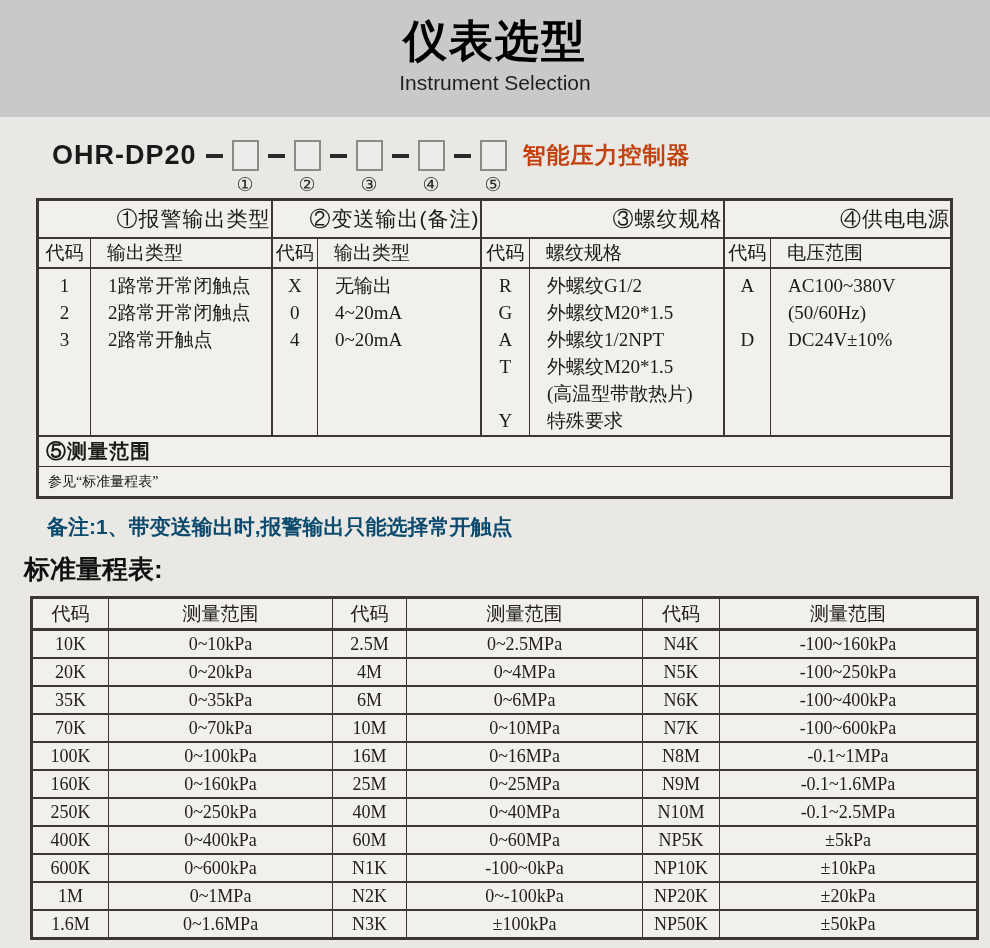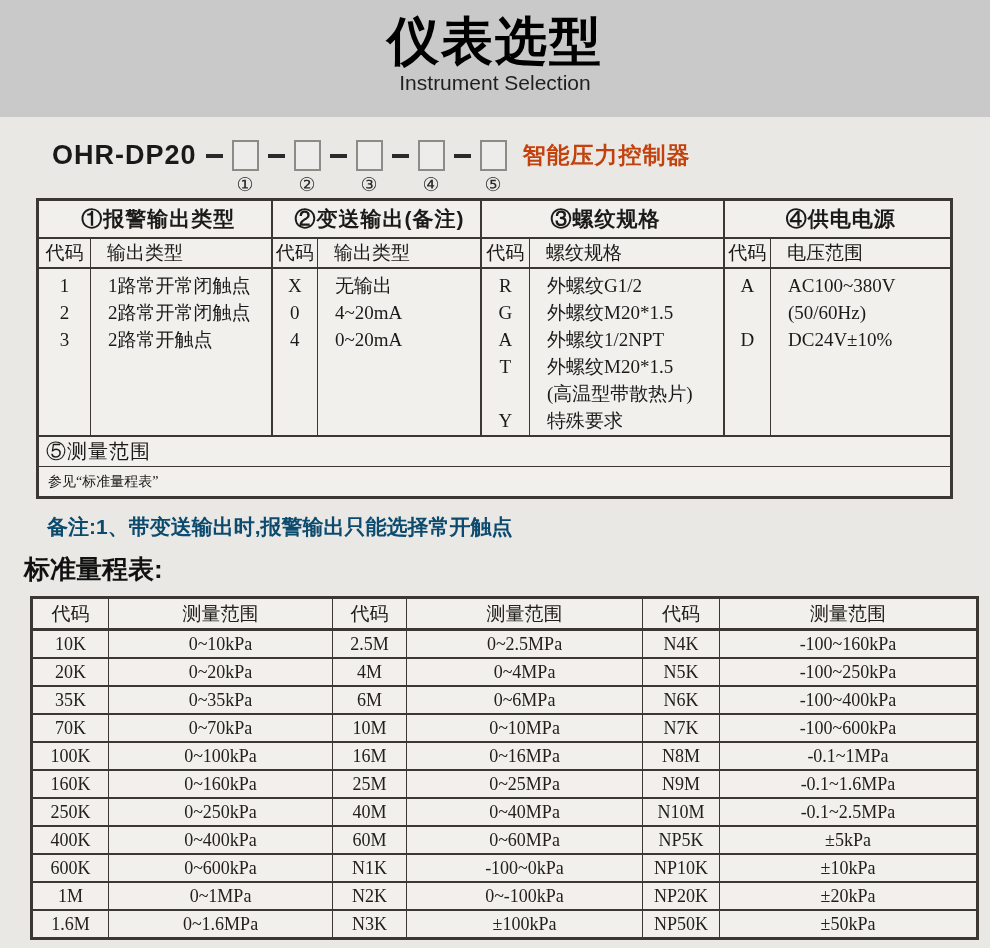--- a/index.html
+++ b/index.html
@@ -10,21 +10,21 @@
     color:#1c1a18;
     overflow:hidden;
     position:relative;
   }
   
   .banner{
     height:117px;background:#c9c9c9;
     text-align:center;box-sizing:border-box;padding-top:12px;
   }
   .banner .title{
-    font-size:52px;line-height:58px;font-weight:bold;color:#000;
+    font-size:44px;line-height:58px;font-weight:bold;color:#000;
     letter-spacing:2px;margin:0;
   }
   .banner .subtitle{
     font-size:21px;line-height:24px;color:#1f1f1f;margin-top:1px;
   }
   
   .model-wrap{margin:23px 0 0 52px;height:56px;}
   .model-row{display:flex;align-items:center;}
   .model-prefix{font-size:27px;font-weight:bold;letter-spacing:1px;color:#191919;}
   .dash{width:17px;height:4px;background:#2a2a2a;margin:0 9px;flex:0 0 auto;}
@@ -35,36 +35,36 @@
   }
   .model-suffix{font-size:23px;font-weight:bold;margin-left:16px;color:#c2410c;letter-spacing:1px;}
   
   table{border-collapse:collapse;table-layout:fixed;}
   .sel-table{
     margin:2px 0 0 36px;width:914px;
     background:#f1f0ed;border:3px solid #3b3733;
   }
   .sel-table th,.sel-table td{box-sizing:border-box;overflow:hidden;white-space:nowrap;}
   .sec-row th{
-    font-family:"Liberation Sans",sans-serif;font-weight:bold;
-    font-size:21px;text-align:center;height:38px;padding:0 0 0 7px;
+    font-family:"Liberation Sans",sans-serif;font-weight:normal;
+    font-size:21px;text-align:right;height:38px;padding:0 0 0 7px;
     border-bottom:2px solid #3b3733;letter-spacing:1px;
   }
   .serif{font-family:"Liberation Serif","DejaVu Serif",serif;}
   .sub-row td{
     font-size:19px;height:30px;border-bottom:2px solid #3b3733;
   }
   .body-row td{vertical-align:top;padding-top:3px;border-bottom:2px solid #3b3733;height:163px;}
   .ln{height:27px;line-height:27px;font-size:19px;}
   .tcenter{text-align:center;}
   .vpad{padding-left:16px;text-align:left;}
   .sl{border-left:2px solid #3b3733;}   
   .cv{border-left:1px solid #3b3733;}   
   .span-title td{
-    font-family:"Liberation Sans",sans-serif;font-weight:normal;
+    font-family:"Liberation Sans",sans-serif;font-weight:bold;
     font-size:20px;height:31px;padding-left:7px;border-bottom:1px solid #3b3733;
     letter-spacing:1px;
   }
   .span-val td{font-size:14px;height:31px;padding-left:9px;}
   
   .notes{margin:14px 0 0 47px;font-weight:bold;color:#0c4a6e;}
   .notes .note-line1{font-size:21px;line-height:28px;}
   .notes .note-line2{font-size:21px;line-height:28px;margin-left:53px;margin-top:3px;}
   .range-label{margin:11px 0 0 24px;font-weight:bold;font-size:26px;color:#111;}
   

